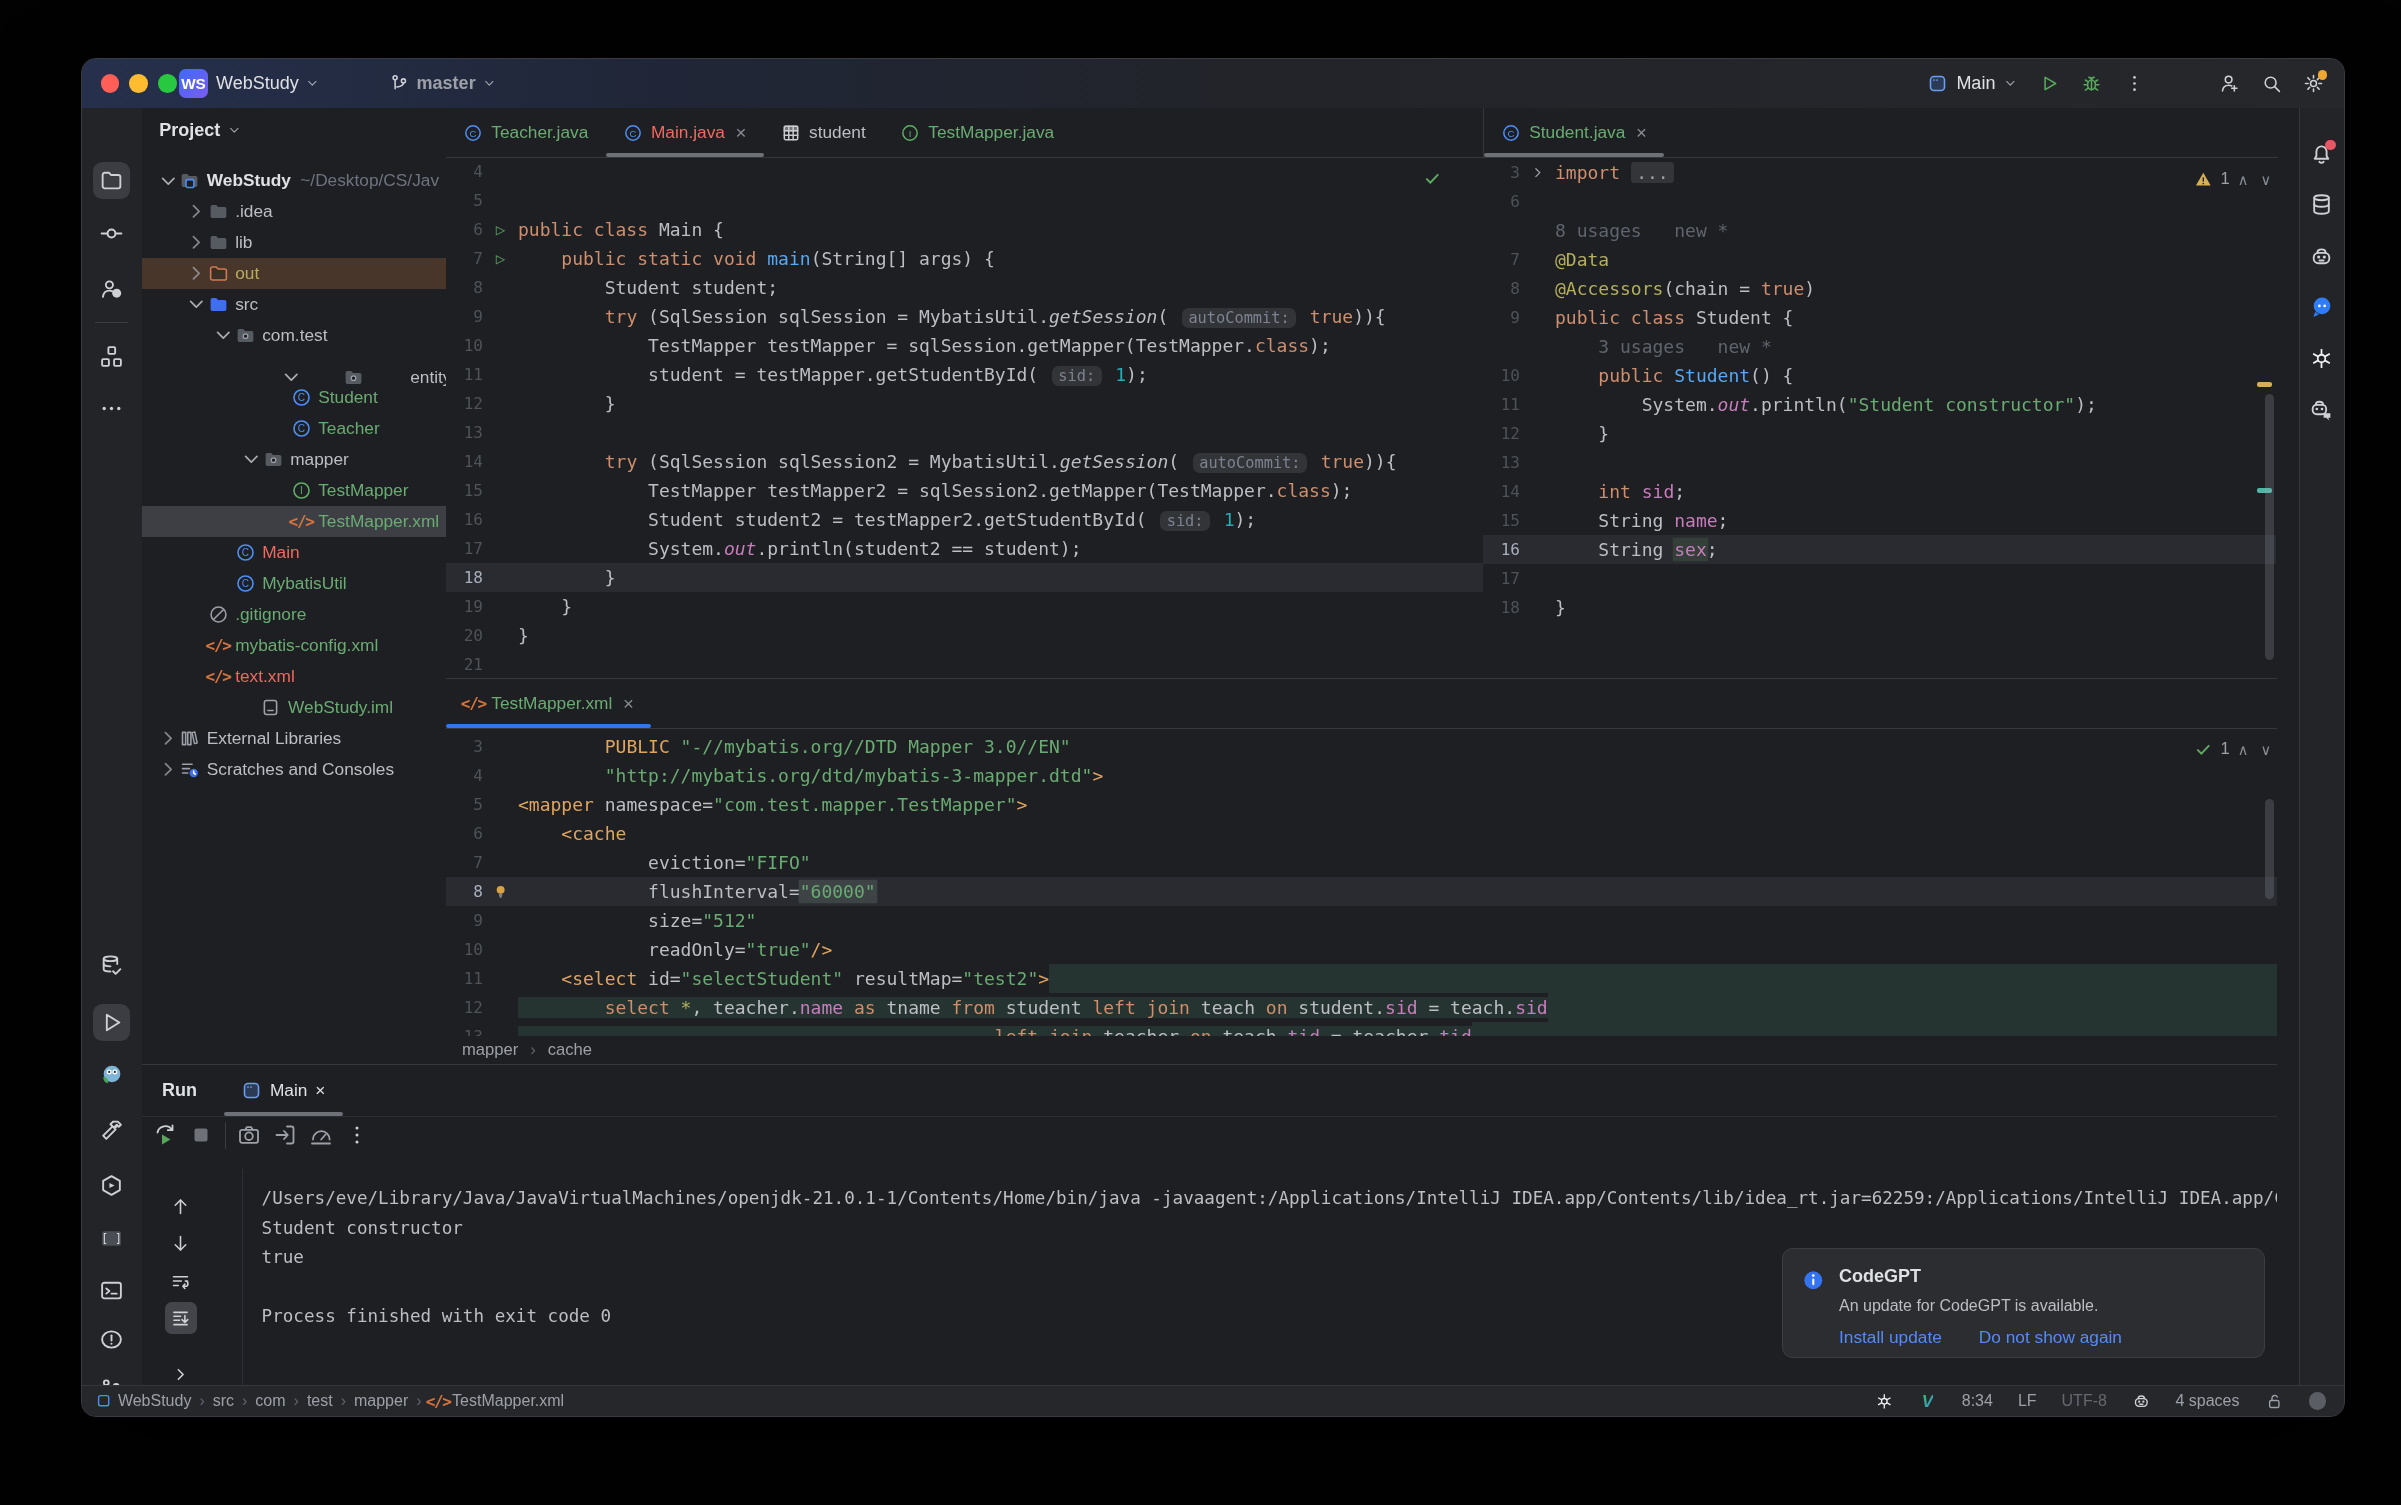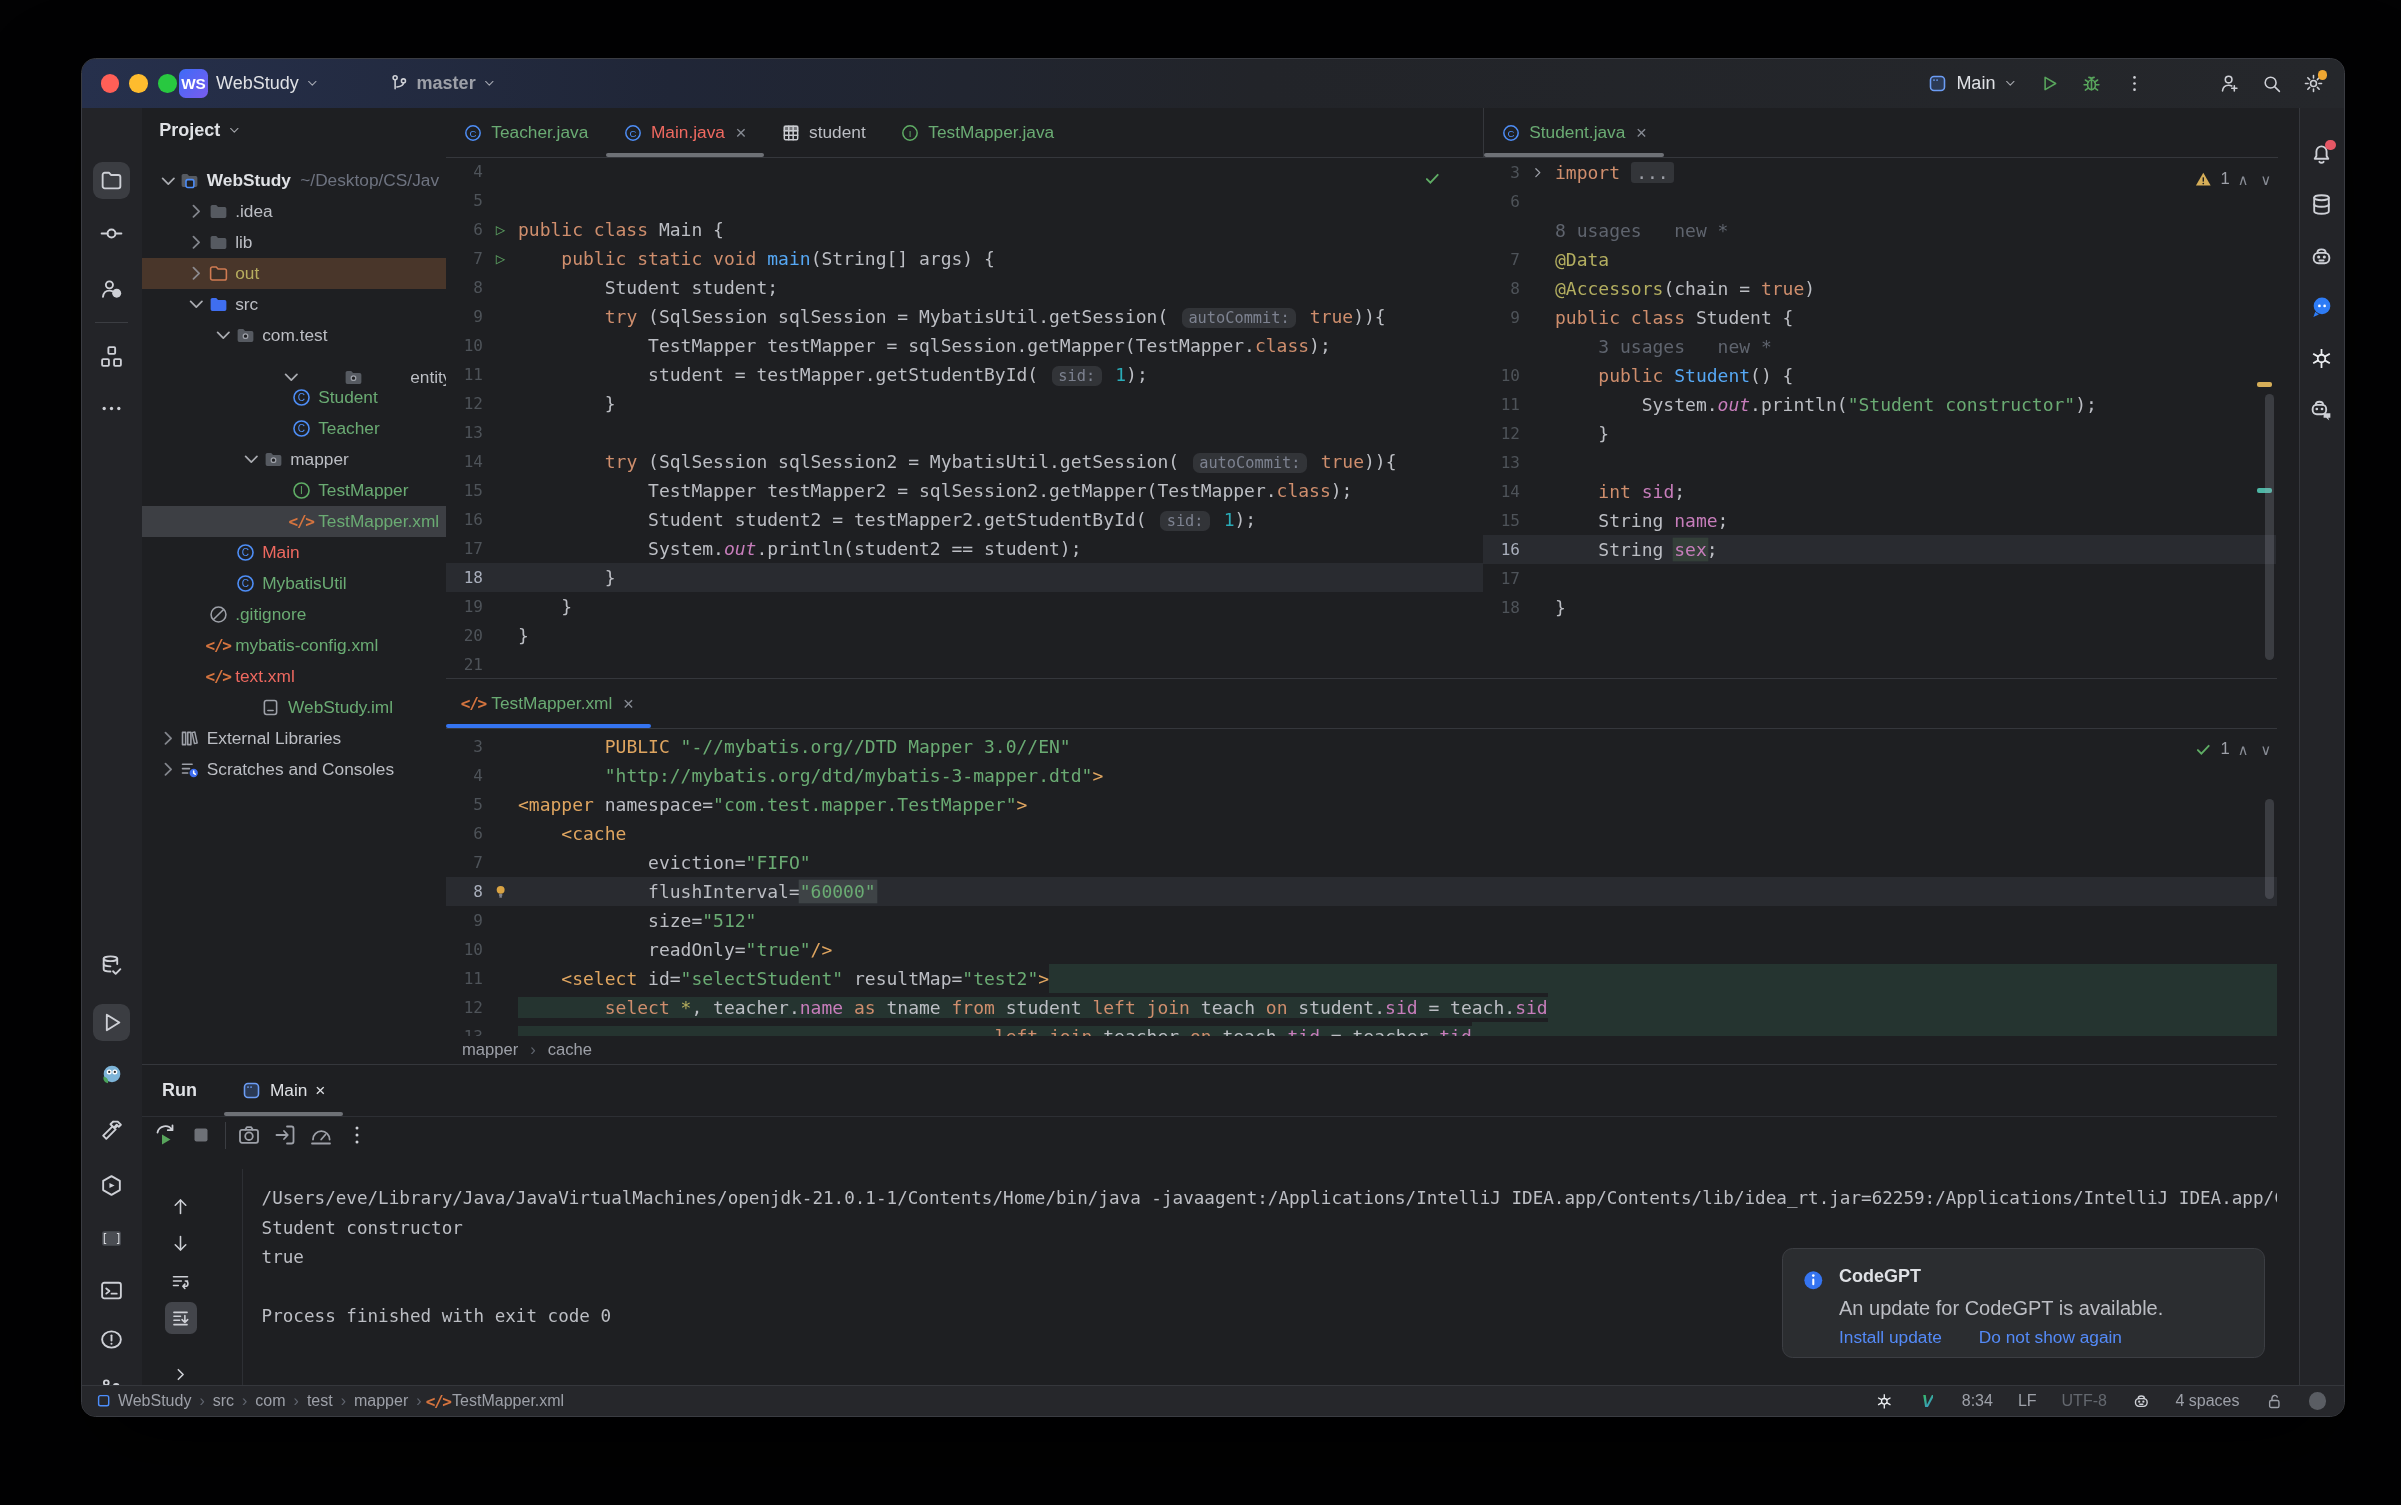--- a/index.html
+++ b/index.html
@@ -66,21 +66,21 @@
   .cl .ln{width:37px;flex:none;text-align:right;color:#4e5359;font-size:16px;font-family:"DejaVu Sans Mono",monospace;}
   .cl .gut{width:35px;flex:none;display:flex;align-items:center;justify-content:center;}
   .cl .gut .icon{width:17.3px;height:17.3px;}
   .cl .code{flex:none;}
   .cl .fill{flex:1;height:100%;}
   .cl.cur{background:#292b30;}
   .cl.cur .ln{color:#a9afbc;}
   .cl.inj .code,.cl.inj .fill{background:#253430;}
   .cl.injpart .fill{background:#253430;}
   .k{color:#cf8e6d;} .m{color:#56a8f5;} .s{color:#6aab73;} .n2{color:#2aacb8;} .f{color:#c77dbb;}
-  .fo{color:#c77dbb;font-style:italic;} .im{} .a{color:#b3ae60;} .d{color:#5f646e;}
+  .fo{color:#c77dbb;font-style:italic;} .im{font-style:italic;} .a{color:#b3ae60;} .d{color:#5f646e;}
   .tag{color:#dfa560;} .star{color:#b5ae5e;}
   .hint{background:#323438;color:#7d8290;border-radius:6.6px;padding:0.7px 6.6px;font-size:15.3px;margin:0 2.7px;}
   .fold{background:#333539;color:#9da0a8;border-radius:3.3px;padding:0 5.3px;}
   .ssel{color:#6aab73;background:#3e4346;box-shadow:0 0 0 1.3px #3e4346;}
   .fsel{color:#c77dbb;background:#343f39;box-shadow:0 0 0 1.3px #343f39;}
   .runarrow{color:#57965c;font-size:16px;}
   .ind{position:absolute;display:flex;align-items:center;gap:8px;font-size:16.6px;color:#9da0a8;z-index:5;}
   .ind .icon{width:18.6px;height:18.6px;}
   .ind .updown{color:#878b94;font-size:14.6px;letter-spacing:4px;}
   .stripe-mark{position:absolute;width:14.6px;height:4.7px;border-radius:2px;z-index:4;}
@@ -98,21 +98,21 @@
   .con-gut .gico{position:absolute;left:22.6px;width:32px;height:32px;display:flex;align-items:center;justify-content:center;color:#ced0d6;font-size:20px;border-radius:6.6px;}
   .con-gut .gico .icon{width:21px;height:21px;}
   .con-gut .gico.sel{background:#43454b;}
   .con-line{position:absolute;left:18.6px;right:0;height:29px;display:flex;align-items:center;
             font-family:"DejaVu Sans Mono",monospace;font-size:17.6px;color:#bcbec4;white-space:pre;overflow:hidden;}
   
   .notif{position:absolute;left:1700px;top:1189px;width:481px;height:108px;background:#2b2d30;border:0.7px solid #3c3e43;
          border-radius:10.6px;z-index:20;}
   .notif .icon{position:absolute;left:18.6px;top:20px;width:22.6px;height:22.6px;}
   .notif-title{position:absolute;left:56px;top:17.3px;font-size:18px;font-weight:bold;color:#dfe1e5;}
-  .notif-body{position:absolute;left:56px;top:48px;font-size:20px;color:#bcbec4;}
+  .notif-body{position:absolute;left:56px;top:48px;font-size:16px;color:#bcbec4;}
   .notif-actions{position:absolute;left:56px;top:78px;display:flex;gap:37px;font-size:17.3px;color:#548af7;}
   
   .statusbar{position:absolute;left:0;right:0;bottom:0;height:30px;background:#26272b;border-top:0.7px solid #35373c;
              display:flex;align-items:center;font-size:16px;color:#9da0a8;}
   .sb-left{display:flex;align-items:center;gap:5.3px;margin-left:13.3px;flex:1;white-space:nowrap;}
   .sb-left .icon{width:17.3px;height:17.3px;}
   .sb-sep{color:#5f646e;padding:0 2.7px;}
   .sb-right{display:flex;align-items:center;gap:25px;margin-right:17.3px;}
   .sb-right .icon{width:18.6px;height:18.6px;}
   .sb-dim{color:#64686f;}

